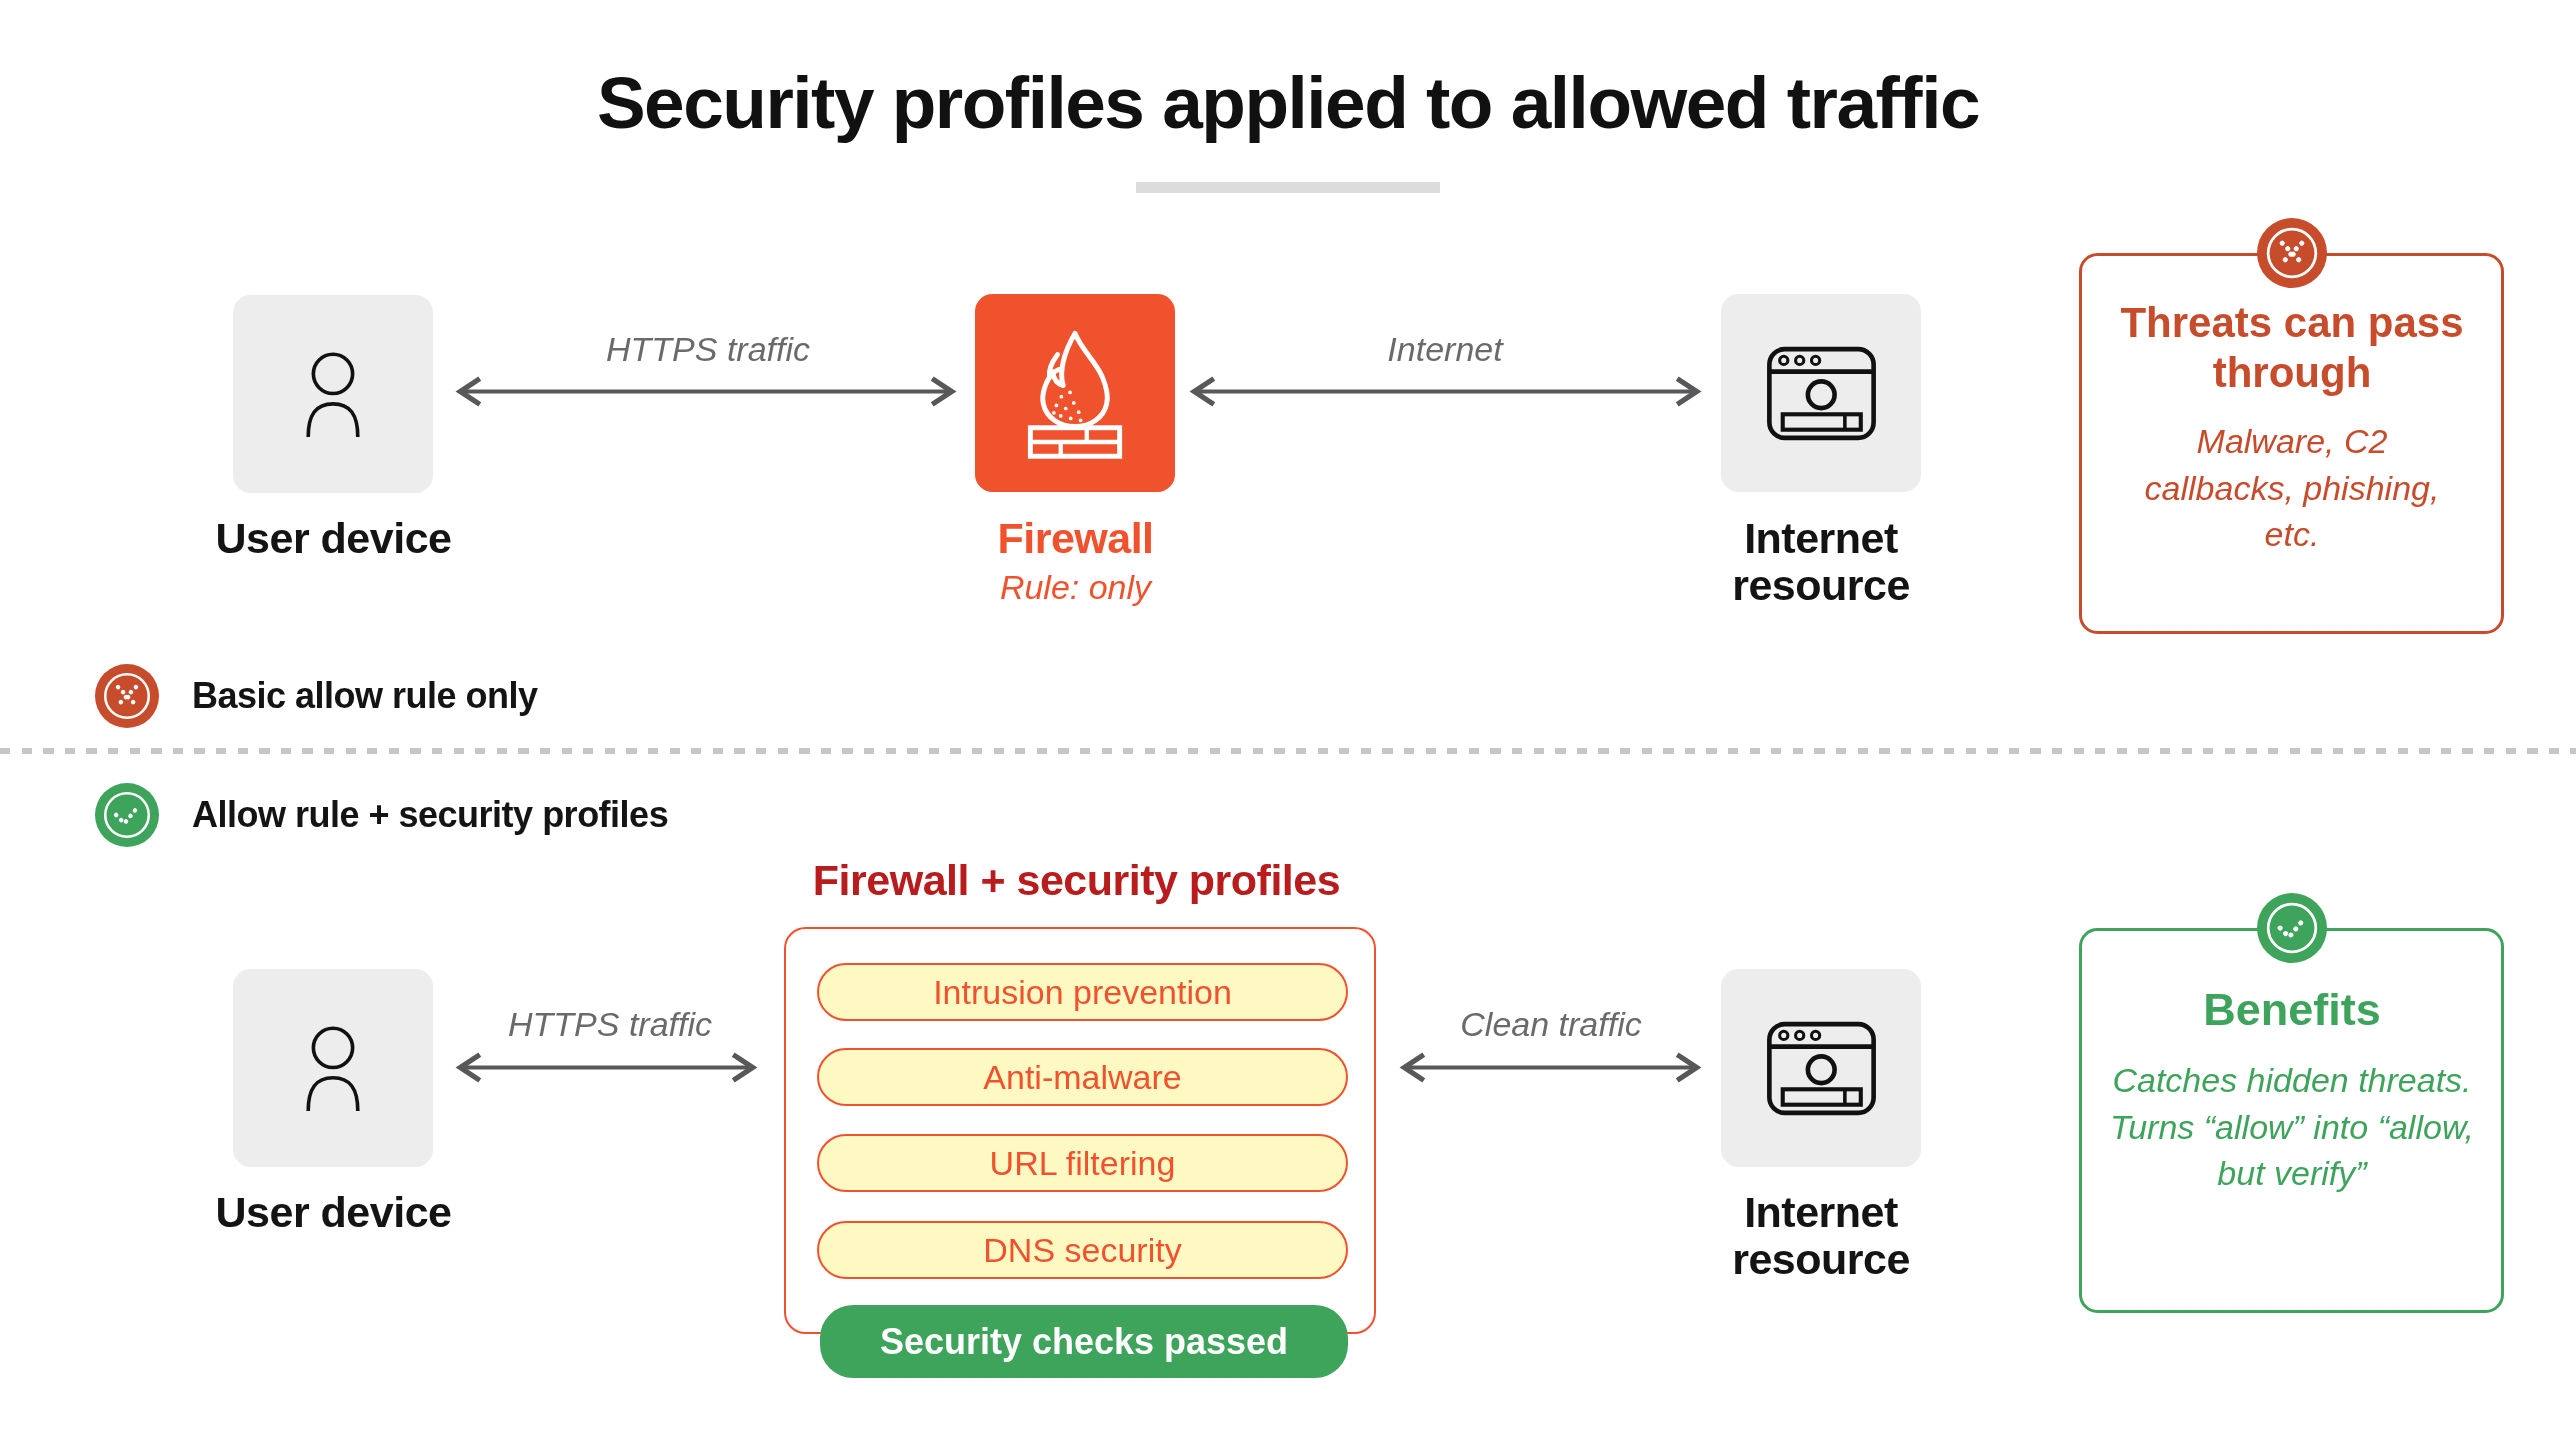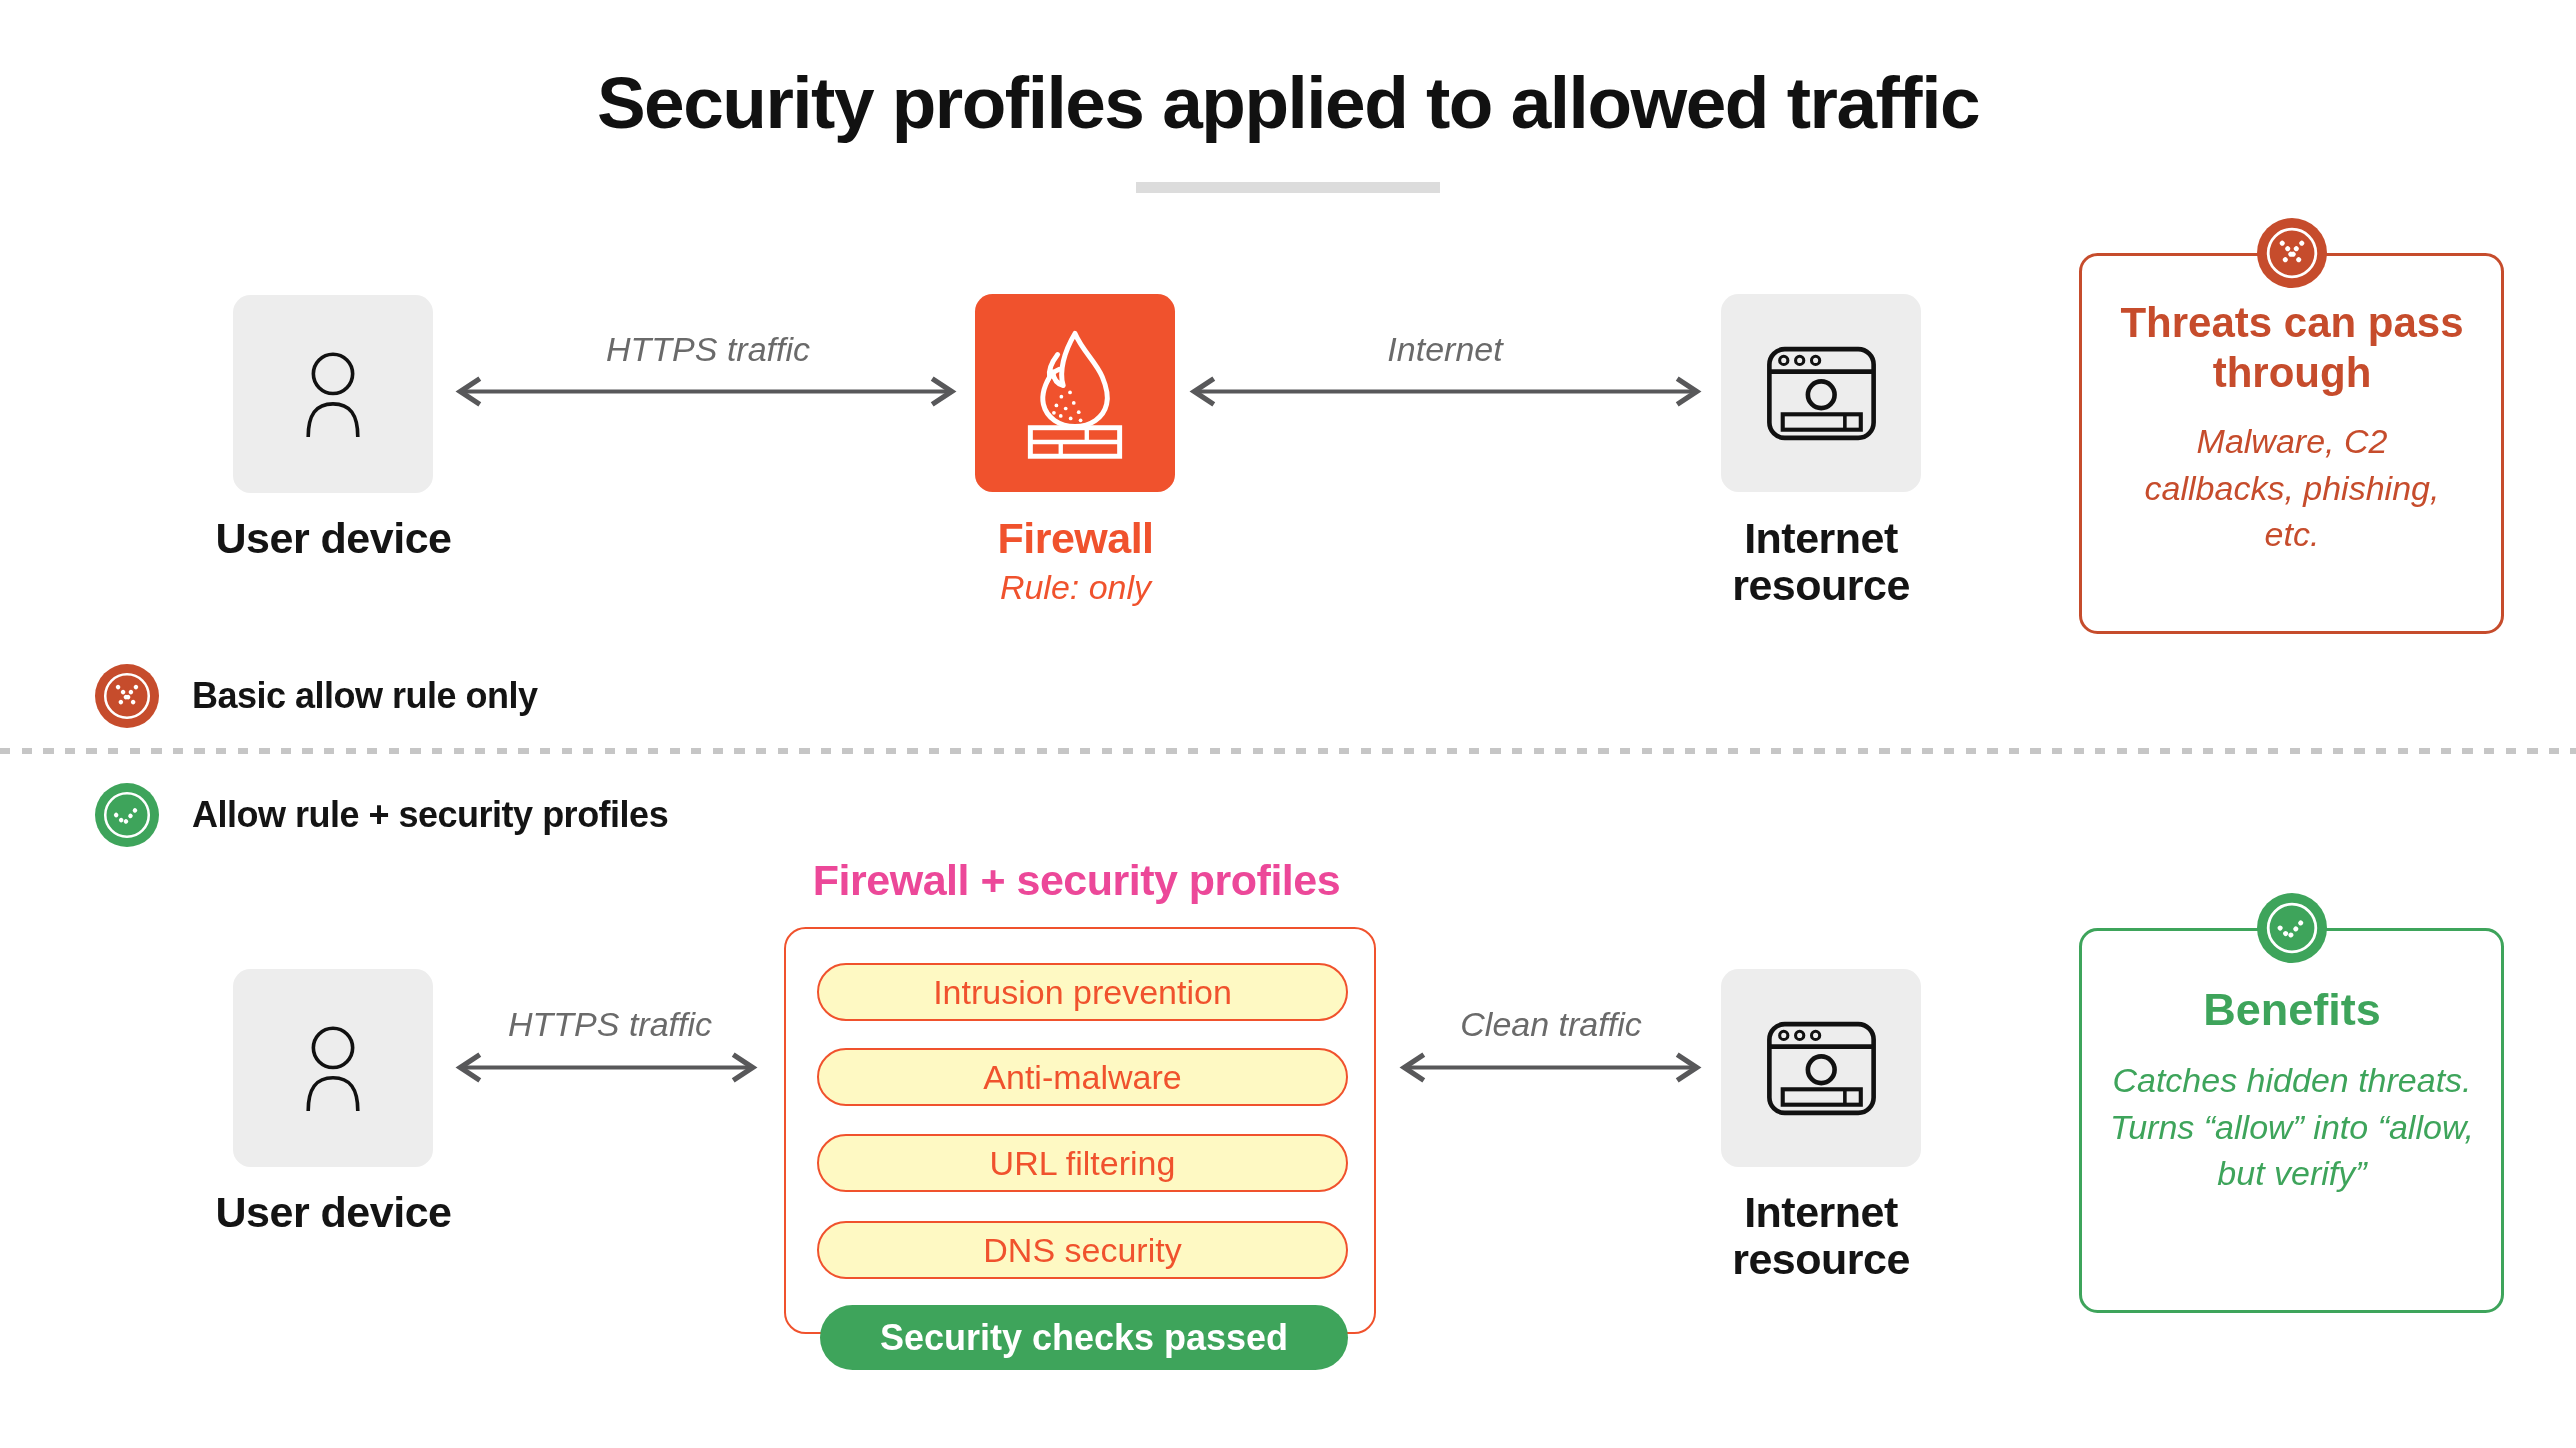--- a/index.html
+++ b/index.html
@@ -41,27 +41,27 @@
   .profiles-box{
     position:absolute;left:784px;top:927px;width:592px;height:407px;box-sizing:border-box;
     border:2.6px solid #F0522D;border-radius:21.6px;background:transparent;
   }
   .pill{
     position:absolute;left:817px;width:531px;height:58px;box-sizing:border-box;
     border:2.6px solid #F0522D;border-radius:31px;background:#fef9c3;color:#F0522D;
     font-size:34px;display:flex;align-items:center;justify-content:center;
   }
   .status-pill{
-    position:absolute;left:820px;top:1305px;width:528px;height:65px;border-radius:33px;
+    position:absolute;left:820px;top:1305px;width:528px;height:73px;border-radius:33px;
     background:#3EA45B;color:#ffffff;font-size:36px;font-weight:bold;
     display:flex;align-items:center;justify-content:center;z-index:3;
   }
   .box-title{
     position:absolute;left:716px;top:856px;width:721px;text-align:center;
-    font-size:43px;font-weight:bold;color:#ec4899;letter-spacing:-0.5px;
+    font-size:43px;font-weight:bold;color:#b91c1c;letter-spacing:-0.5px;
   }
   svg{display:block;}
 </style>
 </head>
 <body>
 
 <div class="canvas">
 
   <div class="page-title">Security profiles applied to allowed traffic</div>
   <div class="title-underline"></div>

